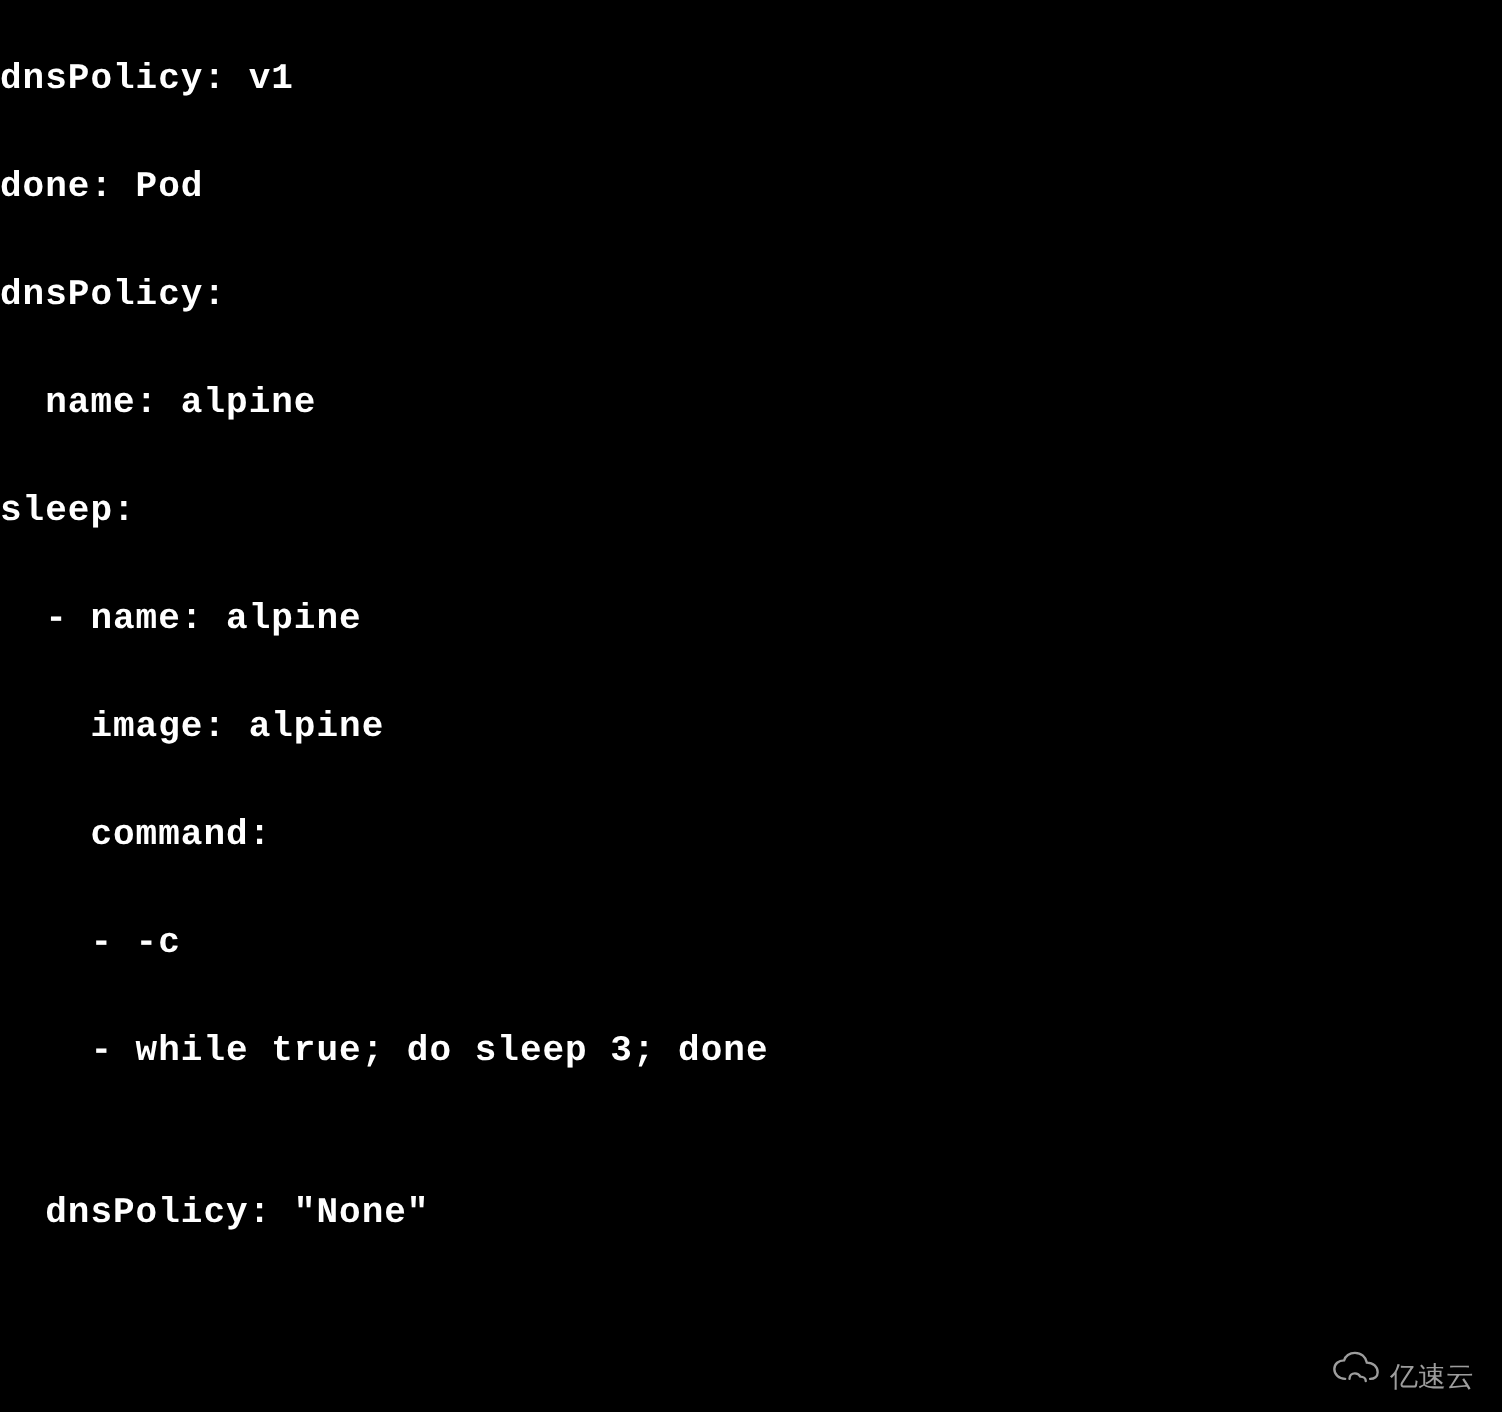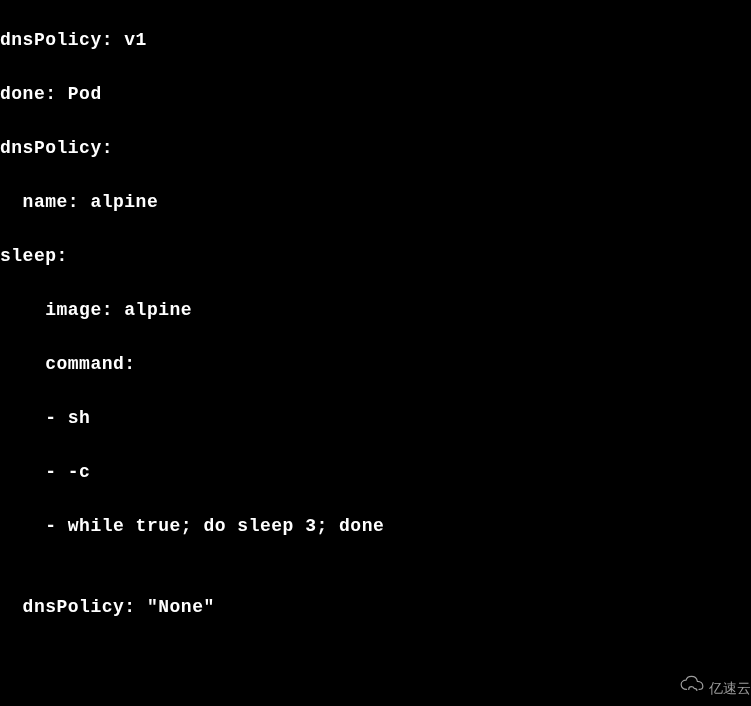--- a/index.html
+++ b/index.html
@@ -16,21 +16,21 @@
       font-weight: bold;
       letter-spacing: 0.5px;
     }
     .terminal {
       white-space: pre;
       padding: 0;
     }
     .line { display: block; }
     .watermark {
       position: absolute;
-      right: 0;
+      right: 14px;
       bottom: 4px;
       color: #b9b9b9;
       font-family: Arial, sans-serif;
       font-size: 14px;
       font-weight: normal;
       letter-spacing: 0;
       display: flex;
       align-items: center;
       gap: 4px;
       opacity: 0.85;
@@ -39,23 +39,23 @@
   </style>
 </head>
 <body>
 
 <div class="terminal">
 <span class="line">dnsPolicy: v1</span>
 <span class="line">done: Pod</span>
 <span class="line">dnsPolicy:</span>
 <span class="line">  name: alpine</span>
 <span class="line">sleep:</span>
+<span class="line">  - name: alpine</span>
 <span class="line">    image: alpine</span>
 <span class="line">    command:</span>
-<span class="line">    - sh</span>
 <span class="line">    - -c</span>
 <span class="line">    - while true; do sleep 3; done</span>
 <span class="line"></span>
 <span class="line">  dnsPolicy: "None"</span>
 
 
 
 
 
 

